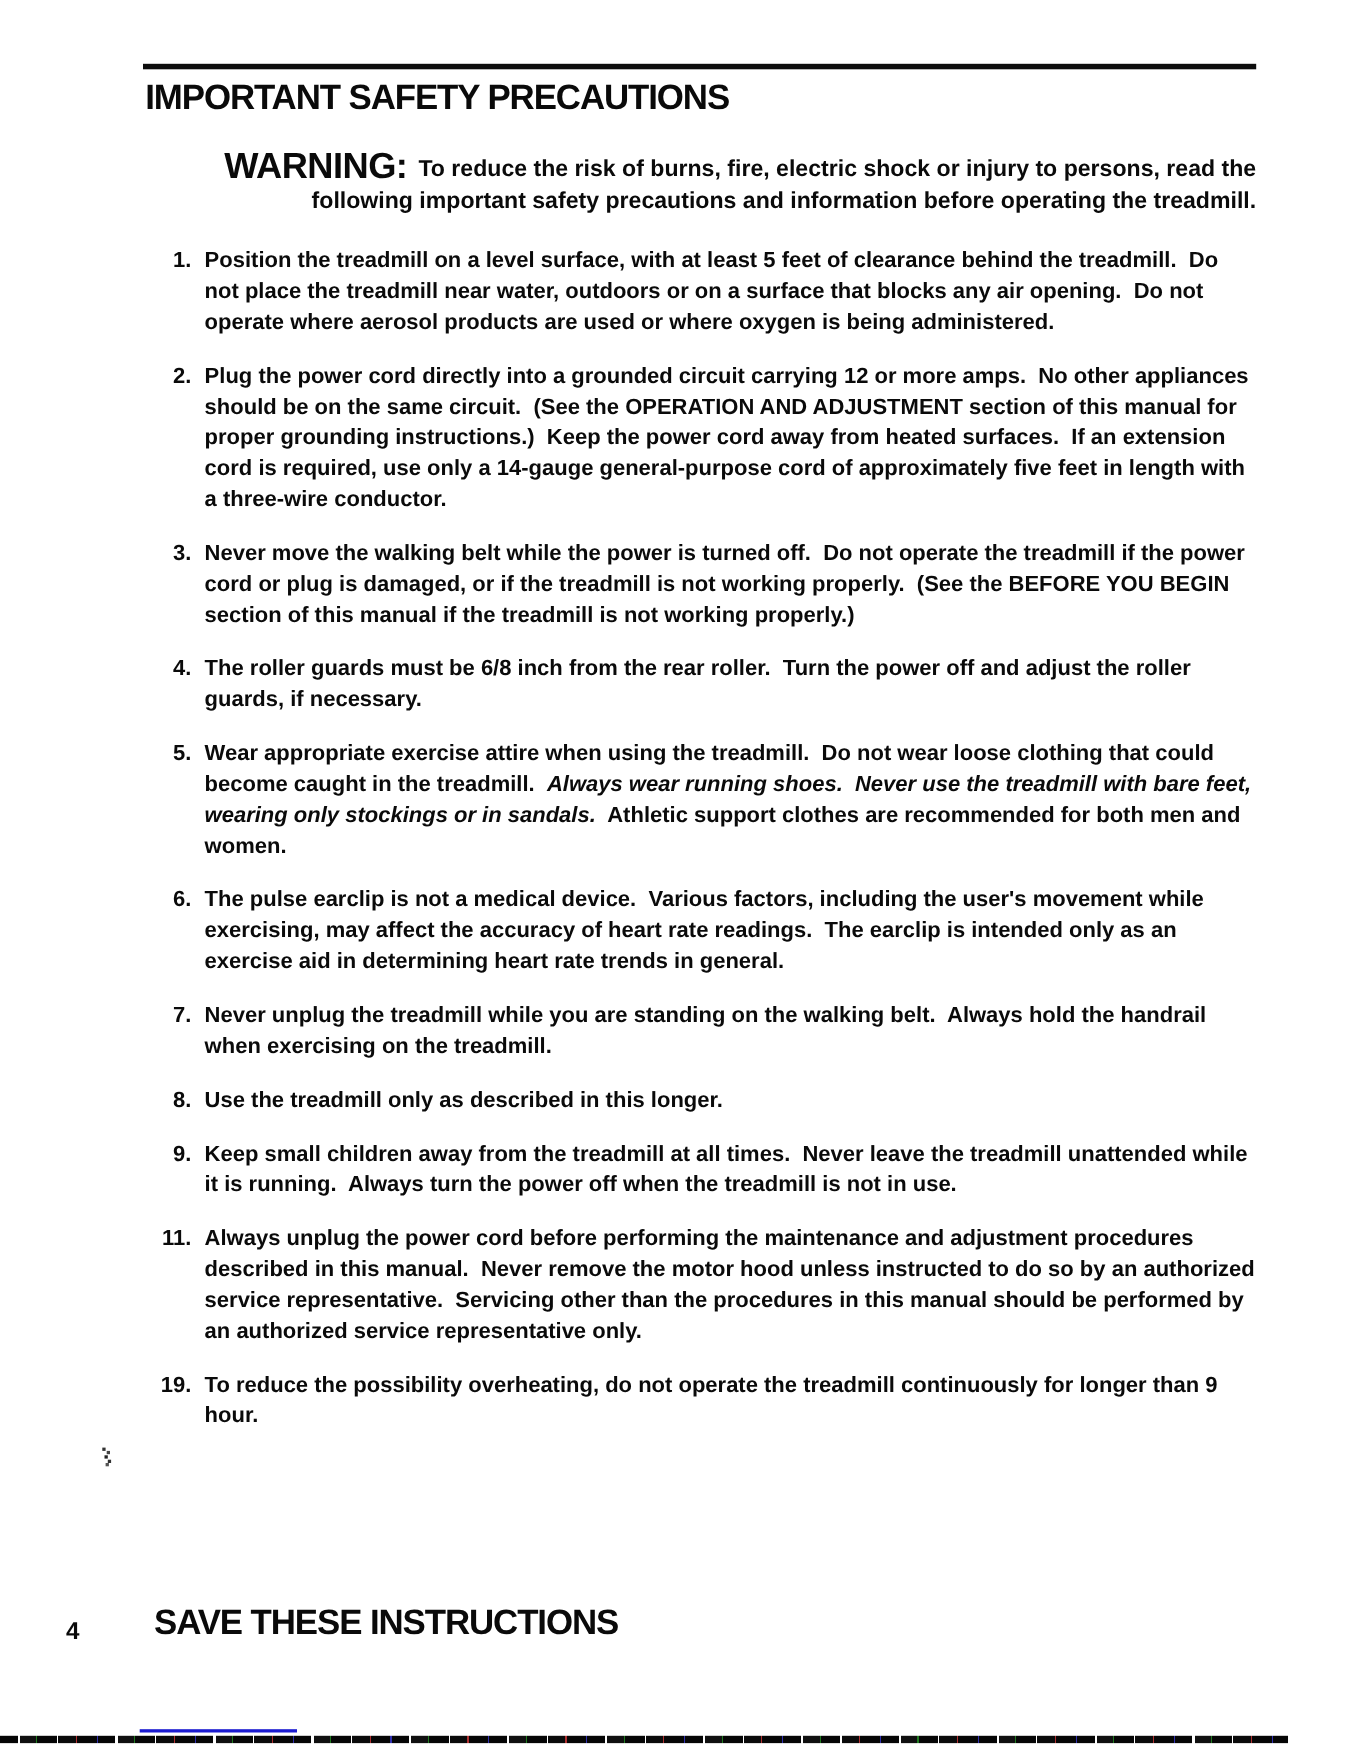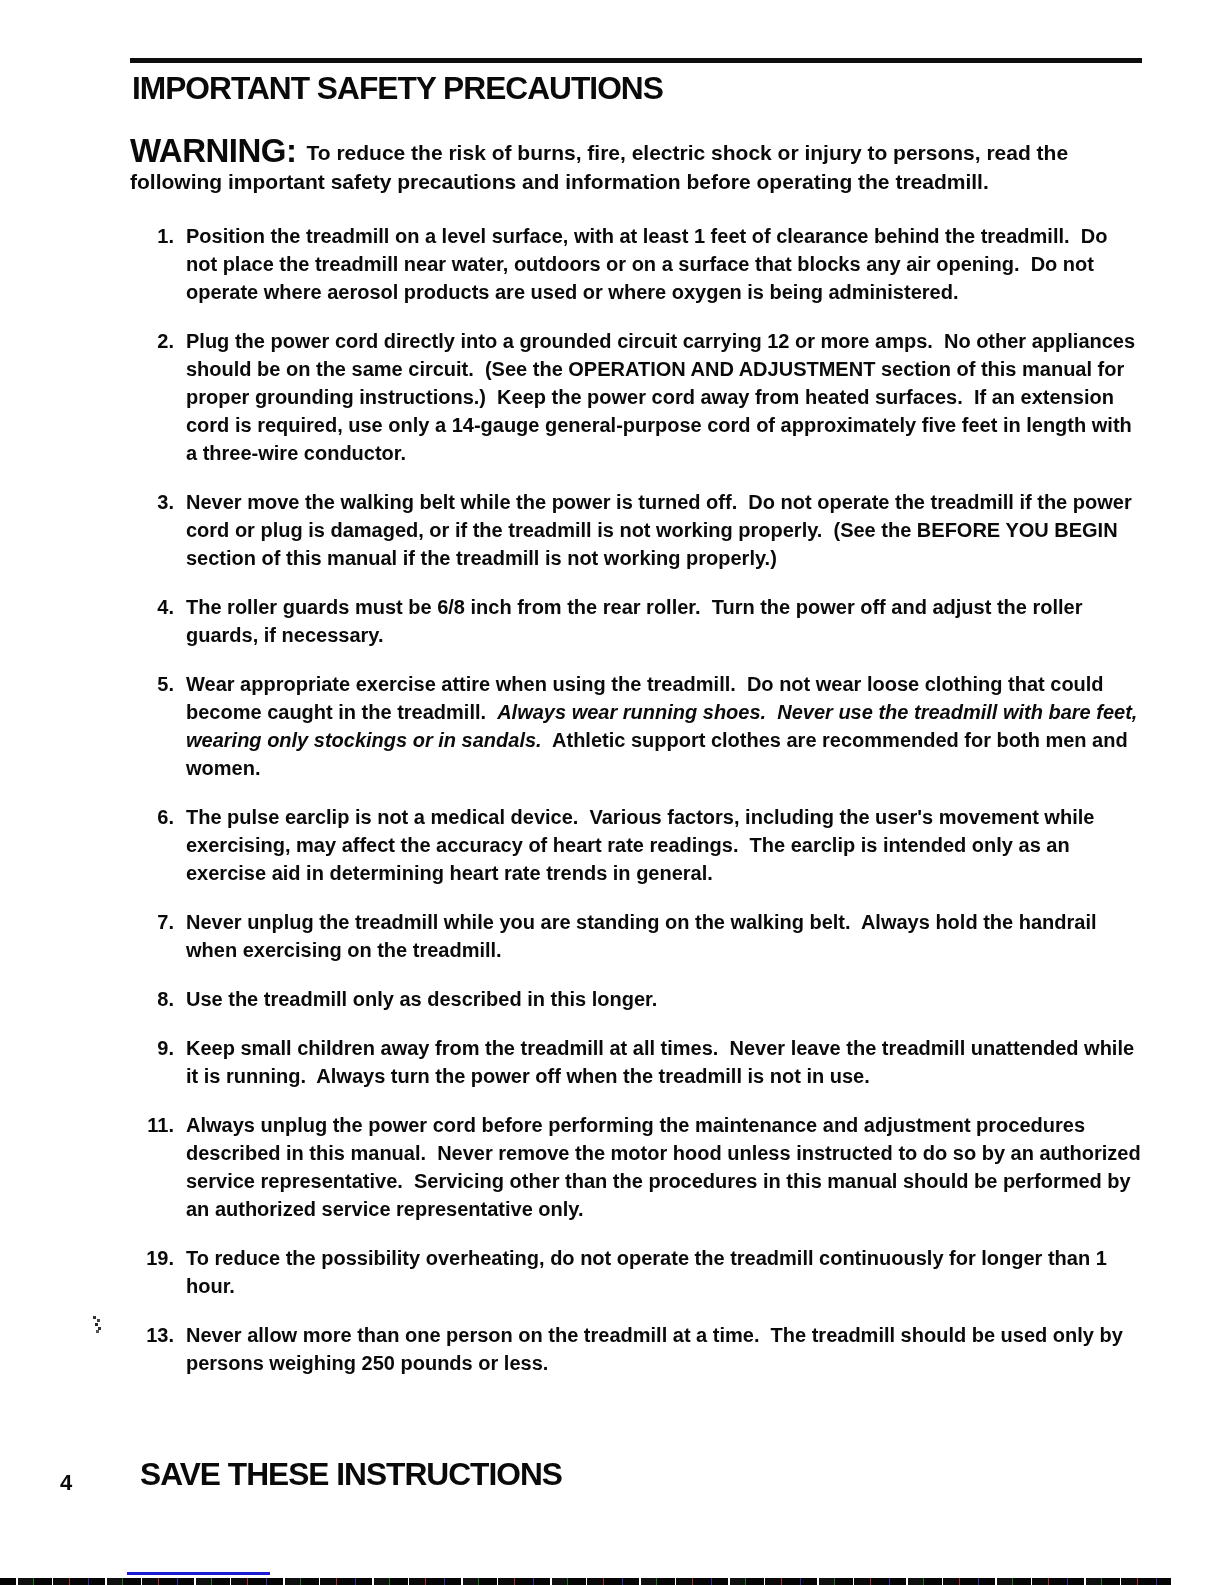--- a/index.html
+++ b/index.html
@@ -35,20 +35,21 @@
     line-height: 36px;
     color: #0a0a0a;
     transform: scaleX(0.99);
     transform-origin: left center;
   }
   .warning-para {
     margin: 4px 0 26px 0;
     font-size: 21px;
     line-height: 29px;
     white-space: pre-wrap;
+    text-align: right;
   }
   .warning-label {
     font-size: 33px;
     letter-spacing: -0.5px;
     padding-right: 10px;
     vertical-align: -2px;
   }
   .safety-list {
     margin-left: 6px;
   }
@@ -135,21 +136,21 @@
 <body>
 
 <div class="page">
   <div class="content">
     <div class="top-rule"></div>
     <h1 class="doc-title">IMPORTANT SAFETY PRECAUTIONS</h1>
     <p class="warning-para"><span class="warning-label">WARNING:</span><span class="warning-text">To reduce the risk of burns, fire, electric shock or injury to persons, read the following important safety precautions and information before operating the treadmill.</span></p>
     <div class="safety-list">
         <div class="item">
           <span class="num">1.</span>
-          <span class="text">Position the treadmill on a level surface, with at least 1 feet of clearance behind the treadmill.  Do not place the treadmill near water, outdoors or on a surface that blocks any air opening.  Do not operate where aerosol products are used or where oxygen is being administered.</span>
+          <span class="text">Position the treadmill on a level surface, with at least 5 feet of clearance behind the treadmill.  Do not place the treadmill near water, outdoors or on a surface that blocks any air opening.  Do not operate where aerosol products are used or where oxygen is being administered.</span>
         </div>
         <div class="item">
           <span class="num">2.</span>
           <span class="text">Plug the power cord directly into a grounded circuit carrying 12 or more amps.  No other appliances should be on the same circuit.  (See the OPERATION AND ADJUSTMENT section of this manual for proper grounding instructions.)  Keep the power cord away from heated surfaces.  If an extension cord is required, use only a 14-gauge general-purpose cord of approximately five feet in length with a three-wire conductor.</span>
         </div>
         <div class="item">
           <span class="num">3.</span>
           <span class="text">Never move the walking belt while the power is turned off.  Do not operate the treadmill if the power cord or plug is damaged, or if the treadmill is not working properly.  (See the BEFORE YOU BEGIN section of this manual if the treadmill is not working properly.)</span>
         </div>
         <div class="item">
@@ -175,25 +176,21 @@
         <div class="item">
           <span class="num">9.</span>
           <span class="text">Keep small children away from the treadmill at all times.  Never leave the treadmill unattended while it is running.  Always turn the power off when the treadmill is not in use.</span>
         </div>
         <div class="item">
           <span class="num">11.</span>
           <span class="text">Always unplug the power cord before performing the maintenance and adjustment procedures described in this manual.  Never remove the motor hood unless instructed to do so by an authorized service representative.  Servicing other than the procedures in this manual should be performed by an authorized service representative only.</span>
         </div>
         <div class="item">
           <span class="num">19.</span>
-          <span class="text">To reduce the possibility overheating, do not operate the treadmill continuously for longer than 1 hour.</span>
-        </div>
-        <div class="item">
-          <span class="num">13.</span>
-          <span class="text">Never allow more than one person on the treadmill at a time.  The treadmill should be used only by persons weighing 250 pounds or less.</span>
+          <span class="text">To reduce the possibility overheating, do not operate the treadmill continuously for longer than 9 hour.</span>
         </div>
       </div>
   </div>
 
   <div class="footer-row">
     <span class="page-number">4</span>
     <h2 class="footer-title">SAVE THESE INSTRUCTIONS</h2>
   </div>
 
   <div class="artifact-squiggle"></div>

